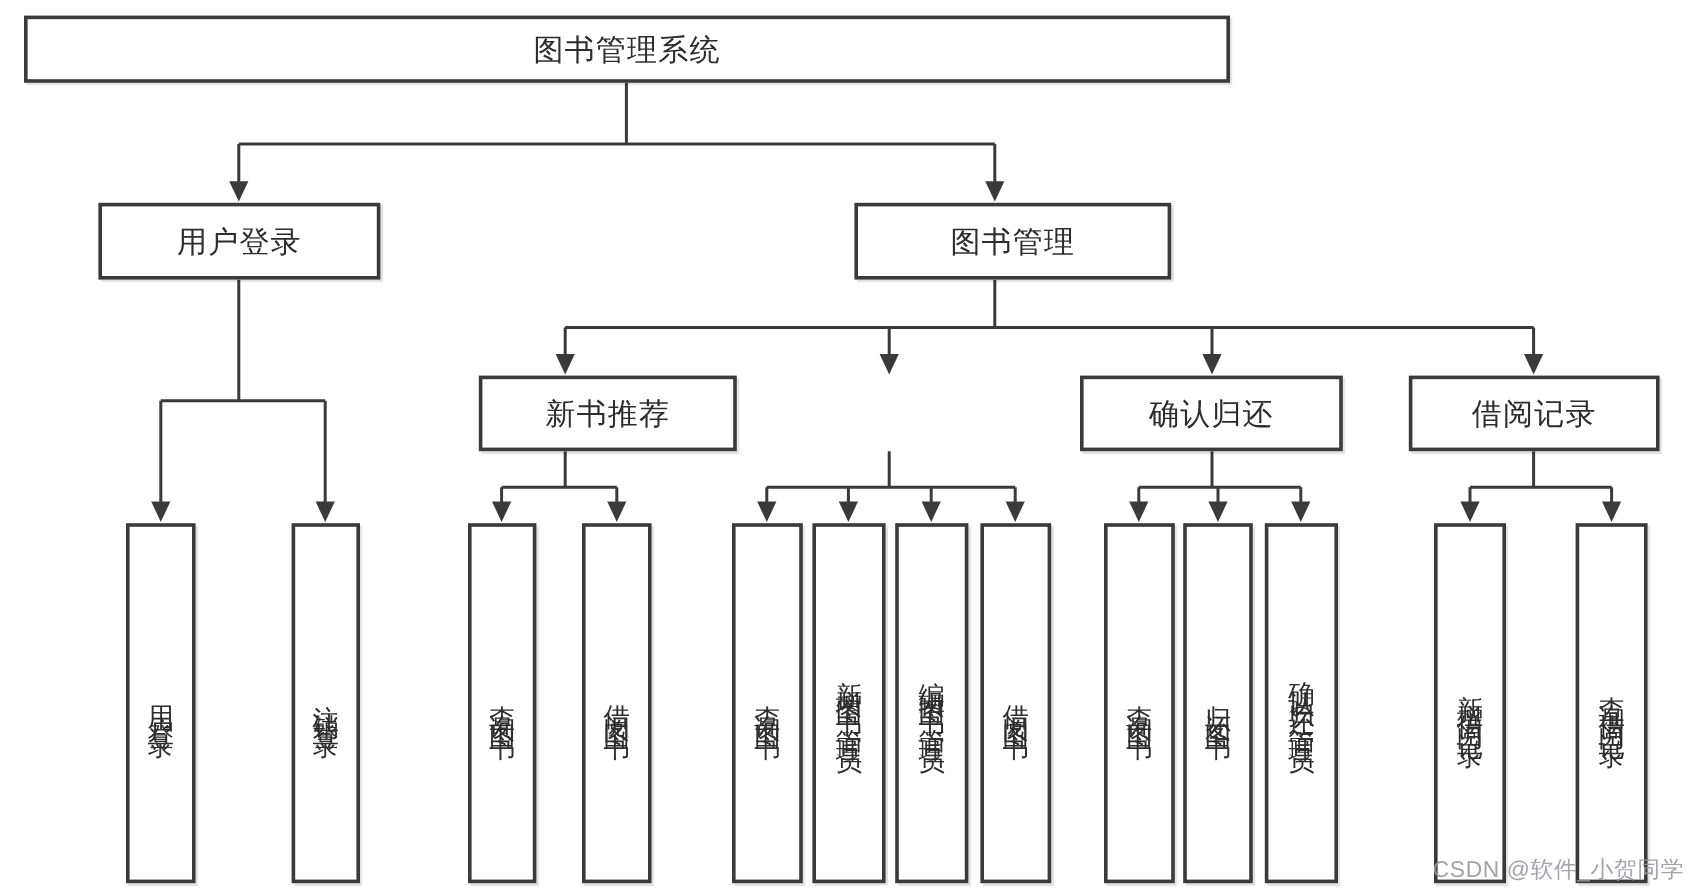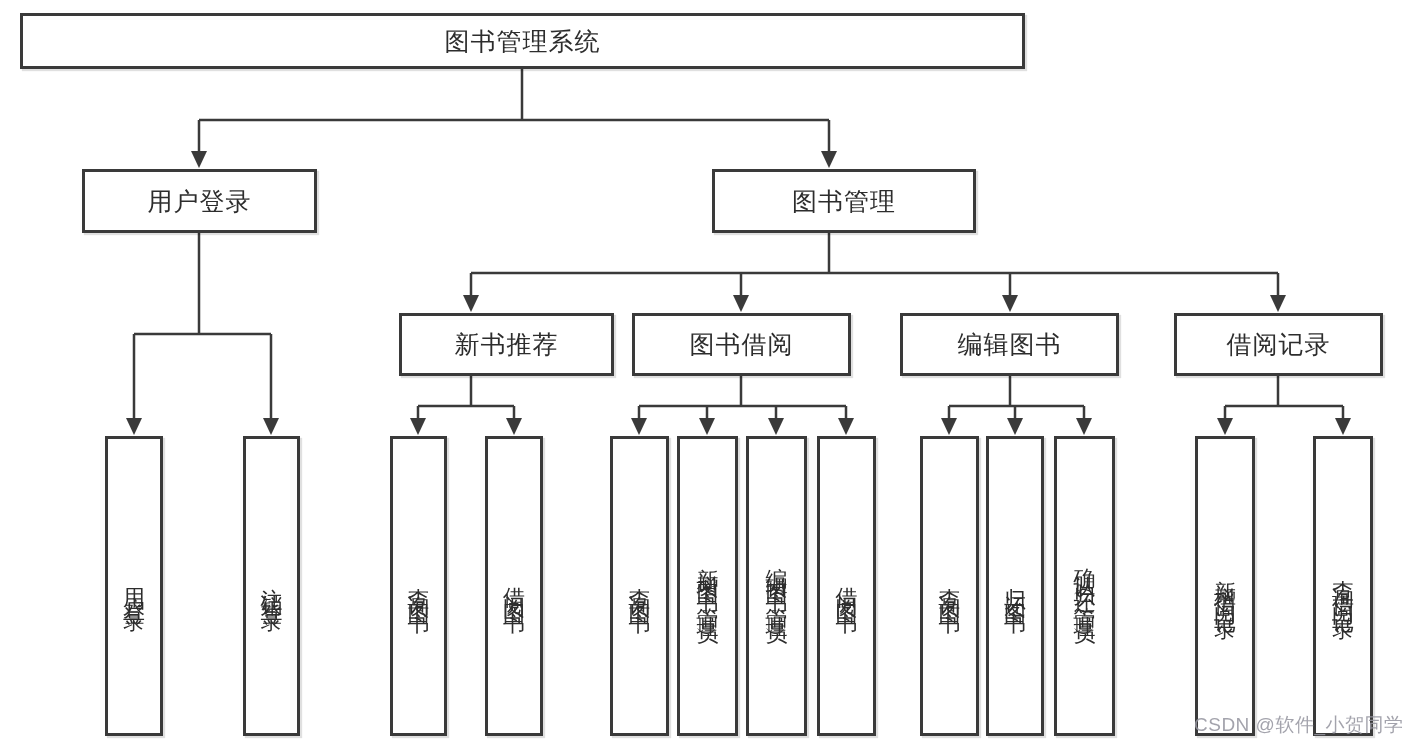--- a/index.html
+++ b/index.html
@@ -103,25 +103,22 @@
   <div class="box b-l2a">
     <span class="hlabel">用户登录</span>
   </div>
   <div class="box b-l2b">
     <span class="hlabel">图书管理</span>
   </div>
 
   <div class="box b-l3a">
     <span class="hlabel">新书推荐</span>
   </div>
-  <div class="box b-l3b">
-    <span class="hlabel">图书借阅</span>
-  </div>
   <div class="box b-l3c">
-    <span class="hlabel">编辑图书</span>
+    <span class="hlabel">确认归还</span>
   </div>
   <div class="box b-l3d">
     <span class="hlabel">借阅记录</span>
   </div>
 
   <div class="box leaf b-f1">
     <span class="vlabel">用户登录</span>
   </div>
   <div class="box leaf b-f2">
     <span class="vlabel">注销登录</span>

